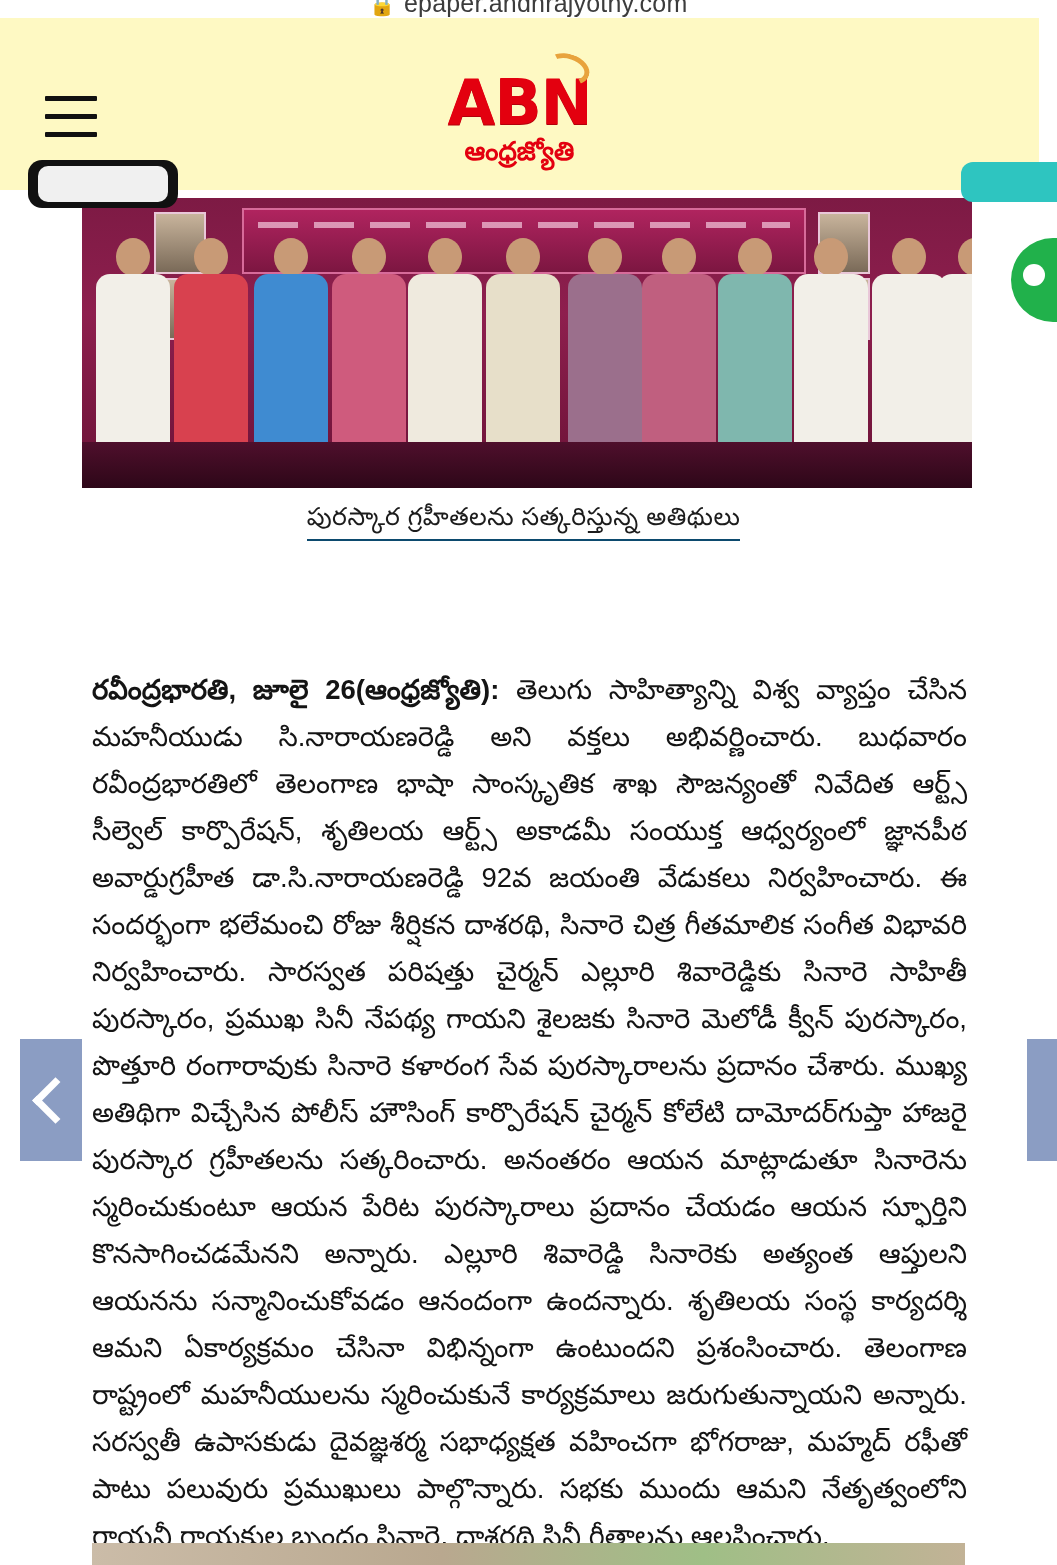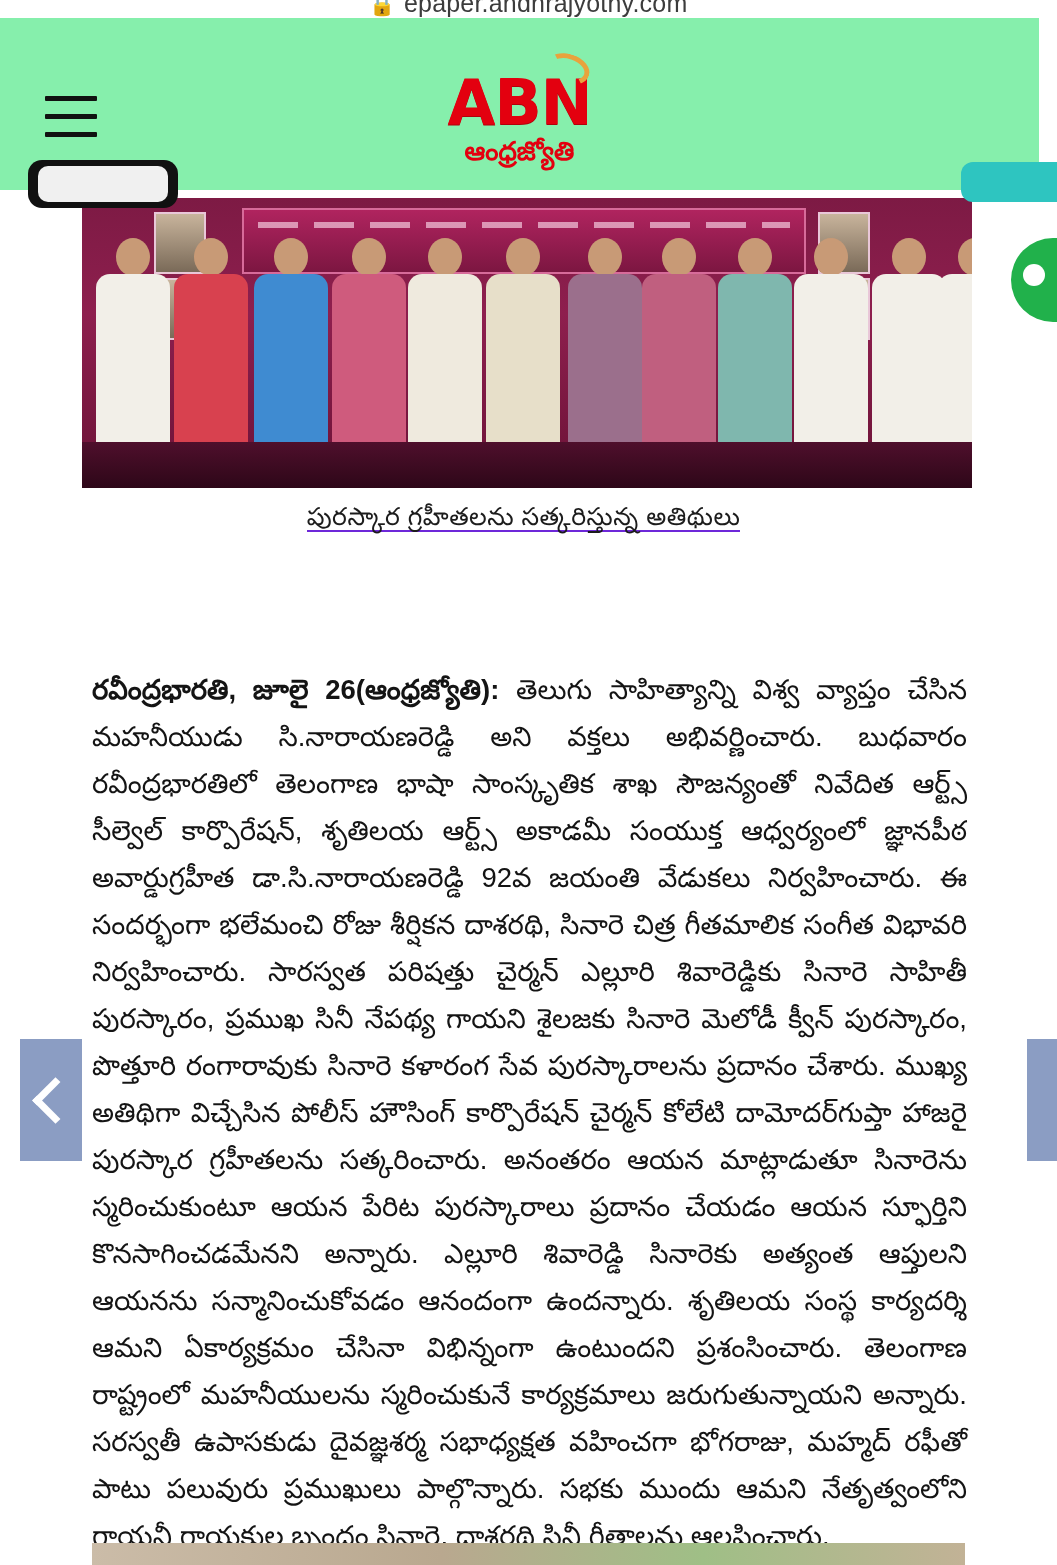--- a/index.html
+++ b/index.html
@@ -34,21 +34,21 @@
     margin-right: 8px;
     position: relative;
     top: -1px;
   }
 
   
   .site-header {
     position: absolute;
     top: 18px; left: 0; right: 18px;
     height: 172px;
-    background: #86efac;
+    background: #fef9c3;
   }
   .hamburger {
     position: absolute;
     left: 45px;
     top: 78px;
     width: 52px;
     height: 42px;
     cursor: pointer;
   }
   .hamburger span {
@@ -252,22 +252,22 @@
   .caption {
     position: absolute;
     left: 0; right: 0;
     top: 312px;
     text-align: center;
     font-size: 25px;
     color: #1c1c1c;
     font-family: "Liberation Sans", sans-serif;
   }
   .caption span {
-    border-bottom: 2px solid #6d28d9;
-    padding-bottom: 0;
+    border-bottom: 2px solid #0c4a6e;
+    padding-bottom: 9px;
     letter-spacing: .5px;
     text-align: center;
   }
 
   .headline {
     position: absolute;
     left: 60px; right: 50px;
     top: 372px;
     text-align: center;
     font-size: 42px;

